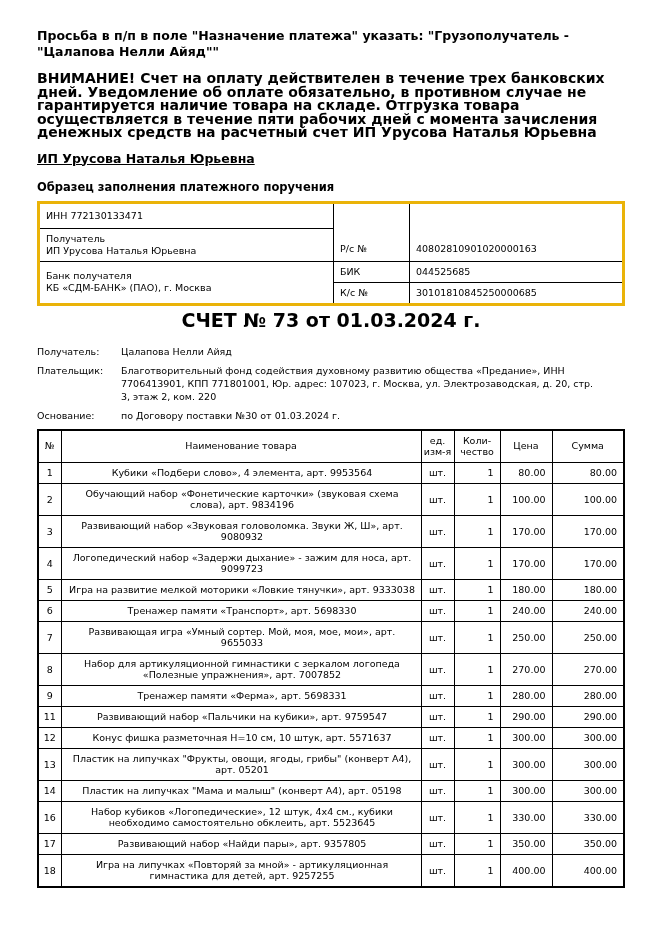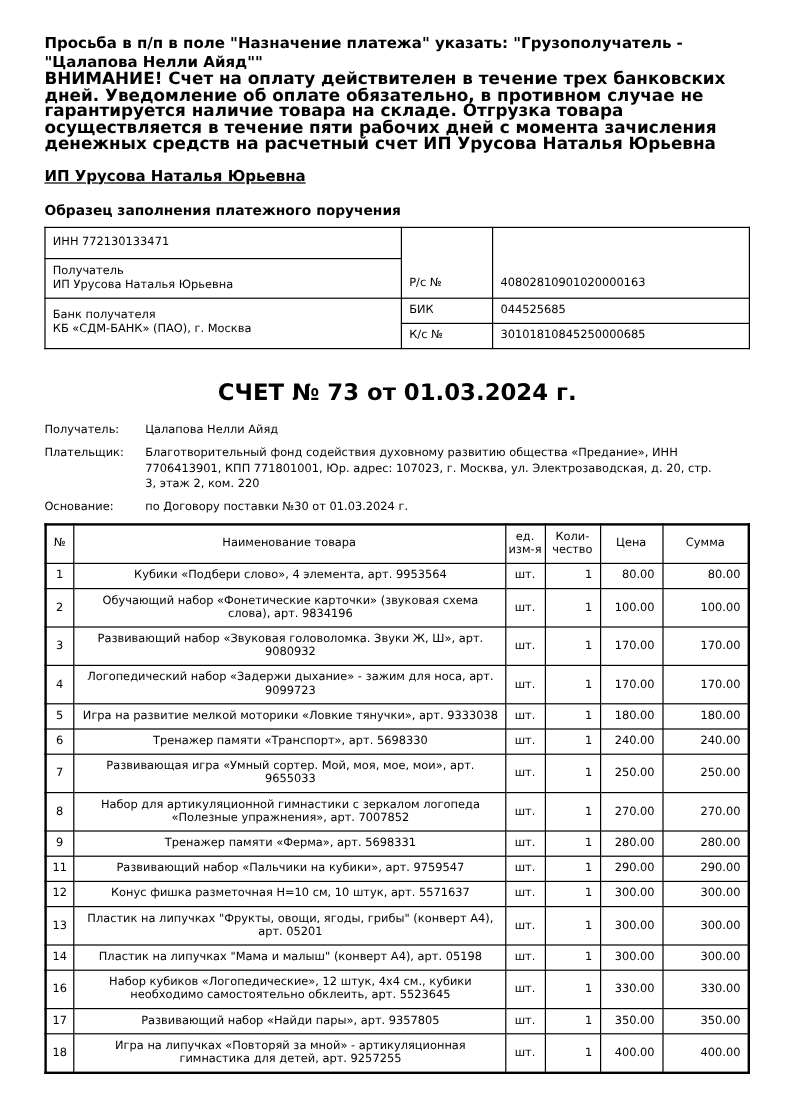--- a/index.html
+++ b/index.html
@@ -7,55 +7,56 @@
   body {
     width: 660px; height: 933px;
     color: #000;
     font-family: "DejaVu Sans", "Liberation Sans", sans-serif;
     overflow: hidden;
   }
   .page { padding: 28px 35px 0 37px; }
 
   .purpose-note {
     font-size: 12.5px; font-weight: bold; line-height: 16px;
+    margin-bottom: 12px;
   }
   .warning {
     font-size: 14px; font-weight: bold; line-height: 13.5px;
     margin-bottom: 11px;
   }
   .seller-name {
     font-size: 12.5px; font-weight: bold; line-height: 16px;
     text-decoration: underline;
   }
   .seller-contacts {
     font-size: 12.5px; font-weight: bold; line-height: 16px;
   }
   .sample-title {
     font-size: 11.5px; font-weight: bold; text-align: left;
     margin-top: 13px; margin-bottom: 7px; line-height: 14px;
   }
 
   table { border-collapse: collapse; width: 100%; table-layout: fixed; }
   td, th { border: 1px solid #000; }
 
-  .bank-table { border: 1px solid #eab308; }
+  .bank-table { border: 3px solid #eab308; }
   .bank-table td {
     font-size: 9.5px; line-height: 12px; padding: 4px 6px;
     vertical-align: middle; overflow: hidden;
   }
   .bank-table col.c-left  { width: auto; }
   .bank-table col.c-label { width: 76px; }
   .bank-table col.c-value { width: 214px; }
   .bank-table .v-bottom { vertical-align: bottom; padding-bottom: 6px; }
   .bank-table .row-inn td:first-child { height: 26px; }
   .bank-table .two-line { height: 32px; }
 
   .invoice-title {
     font-size: 19px; font-weight: bold; text-align: center;
-    margin-top: 24px; line-height: 24px;
+    margin-top: 2px; line-height: 24px;
   }
 
   .fields { margin-top: 13px; }
   .field-row { display: grid; grid-template-columns: 84px 1fr; margin-bottom: 6px; }
   .field-label { font-size: 9.5px; line-height: 13px; }
   .field-value { font-size: 9.5px; line-height: 13px; padding-right: 30px; }
 
   .items-table { margin-top: 7px; border: 2px solid #000; }
   .items-table col.c-num   { width: 23px; }
   .items-table col.c-name  { width: auto; }

